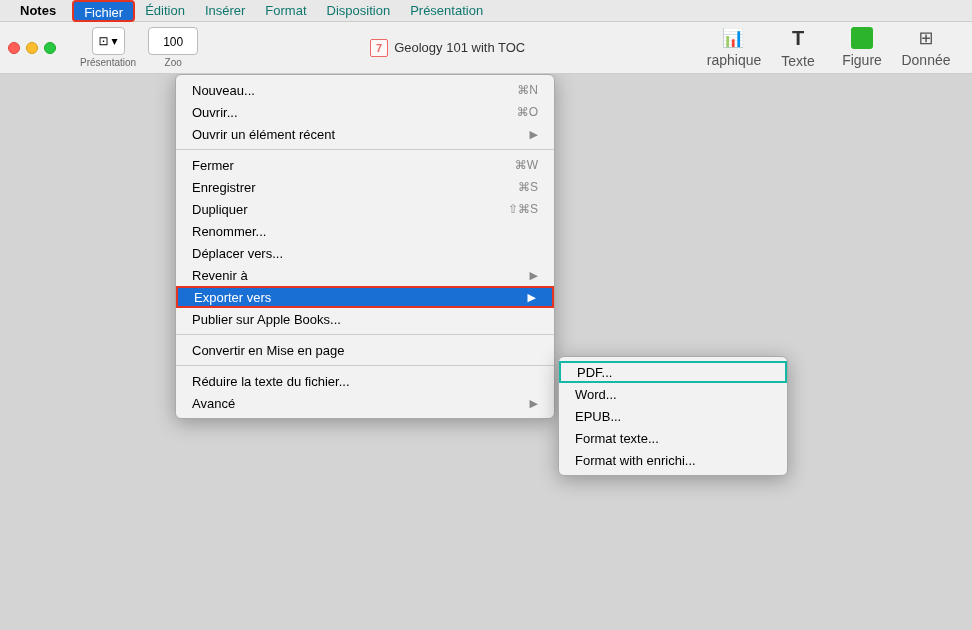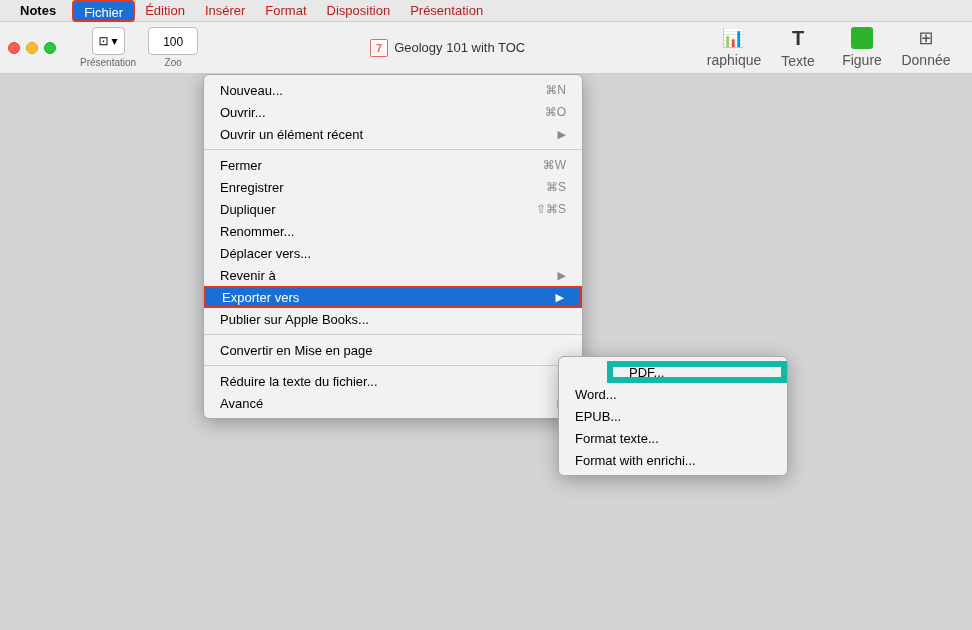--- a/index.html
+++ b/index.html
@@ -39,21 +39,21 @@
       color: #000;
     }
 
     .menubar-item {
       padding: 0 10px;
       height: 22px;
       line-height: 22px;
       border-radius: 4px;
       cursor: pointer;
       font-size: 13px;
-      color: #b91c1c;
+      color: #0f766e;
     }
 
     .menubar-item.active {
       background: #1a6fd4;
       color: #fff;
       border: 2px solid #e63;
     }
 
     .toolbar-view-btn {
       display: flex;
@@ -148,21 +148,20 @@
       position: absolute;
       top: 0;
       left: 175px;
       width: 380px;
       background: #f2f2f2;
       border: 1px solid #aaa;
       border-radius: 6px;
       box-shadow: 0 4px 20px rgba(0,0,0,0.3);
       padding: 4px 0;
       pointer-events: all;
-      margin-left: 28px;
     }
 
     .menu-item {
       display: flex;
       align-items: center;
       justify-content: space-between;
       padding: 3px 16px;
       cursor: pointer;
       font-size: 13px;
       color: #000;
@@ -359,21 +358,21 @@
         <span>Réduire la texte du fichier...</span>
       </div>
       <div class="menu-item">
         <span>Avancé</span>
         <span class="menu-arrow">▶</span>
       </div>
     </div>
 
     <div class="submenu" style="position:absolute; top: 282px; left: 558px; width: 230px;">
 
-      <div class="menu-item" style="border: 6px solid #14b8a6; margin-left: 48px;">
+      <div class="menu-item" style="border: 2px solid #14b8a6;">
         <span>PDF...</span>
       </div>
       <div class="menu-item">
         <span>Word...</span>
       </div>
       <div class="menu-item">
         <span>EPUB...</span>
       </div>
       <div class="menu-item">
         <span>Format texte...</span>

